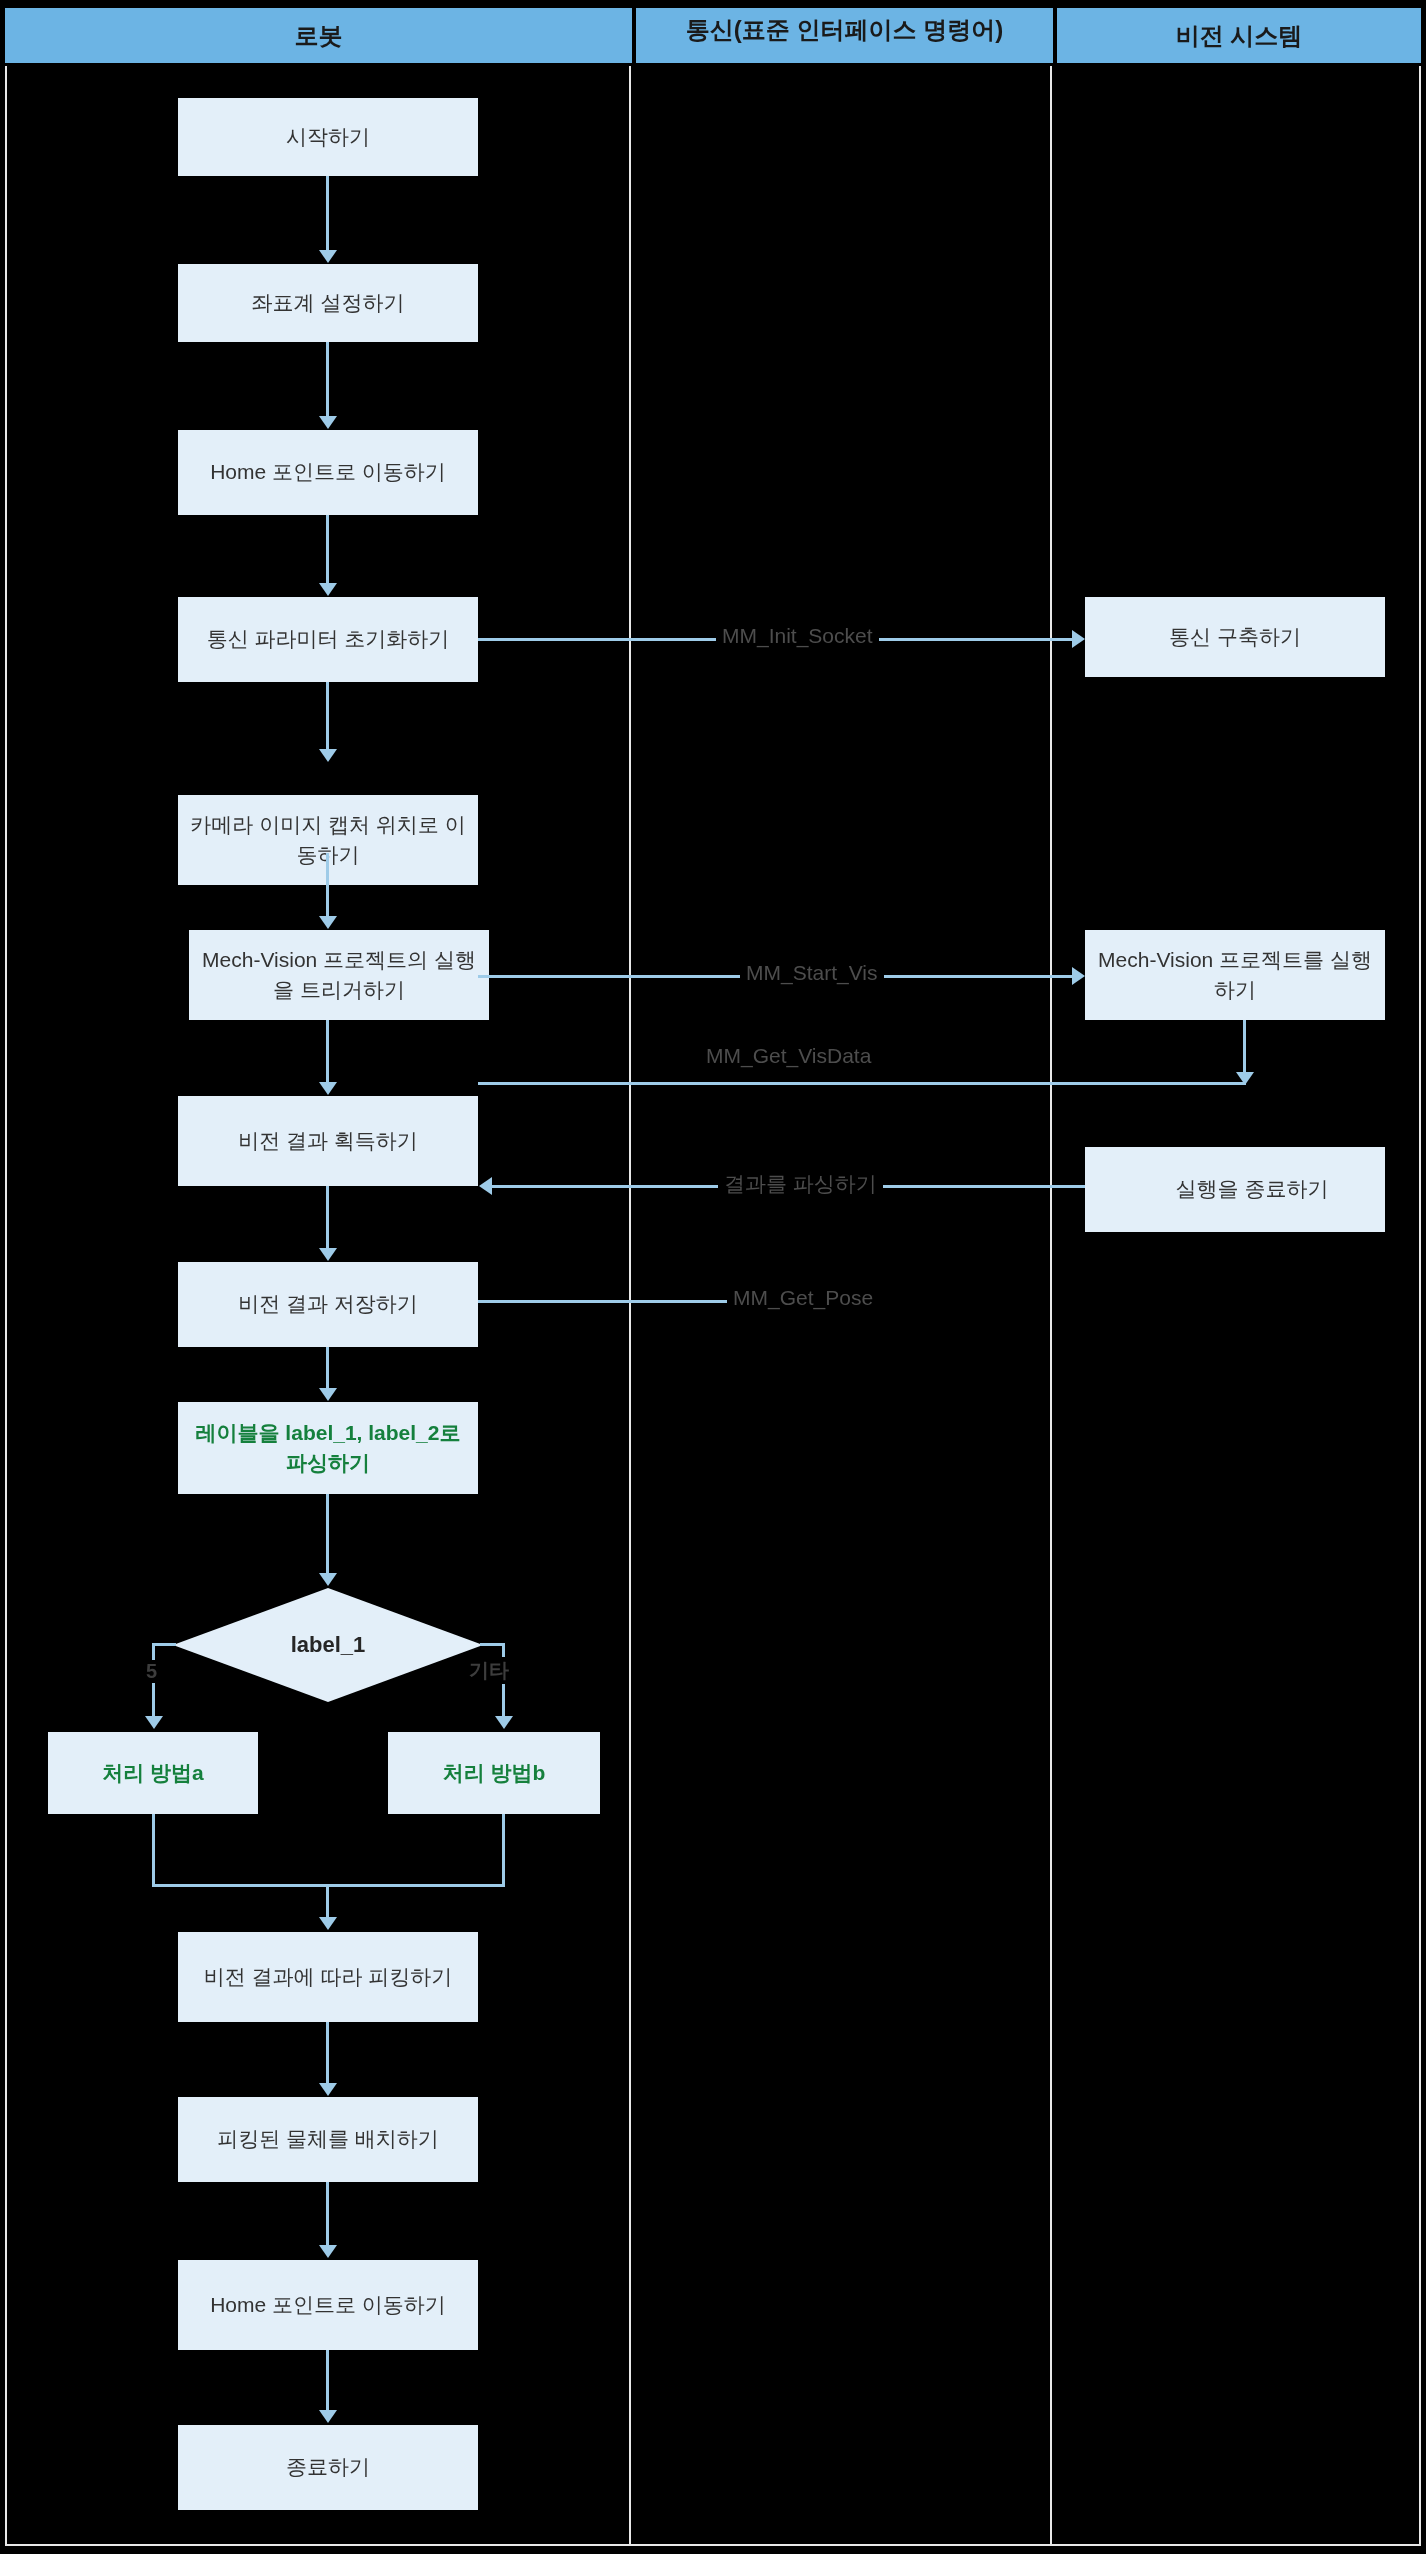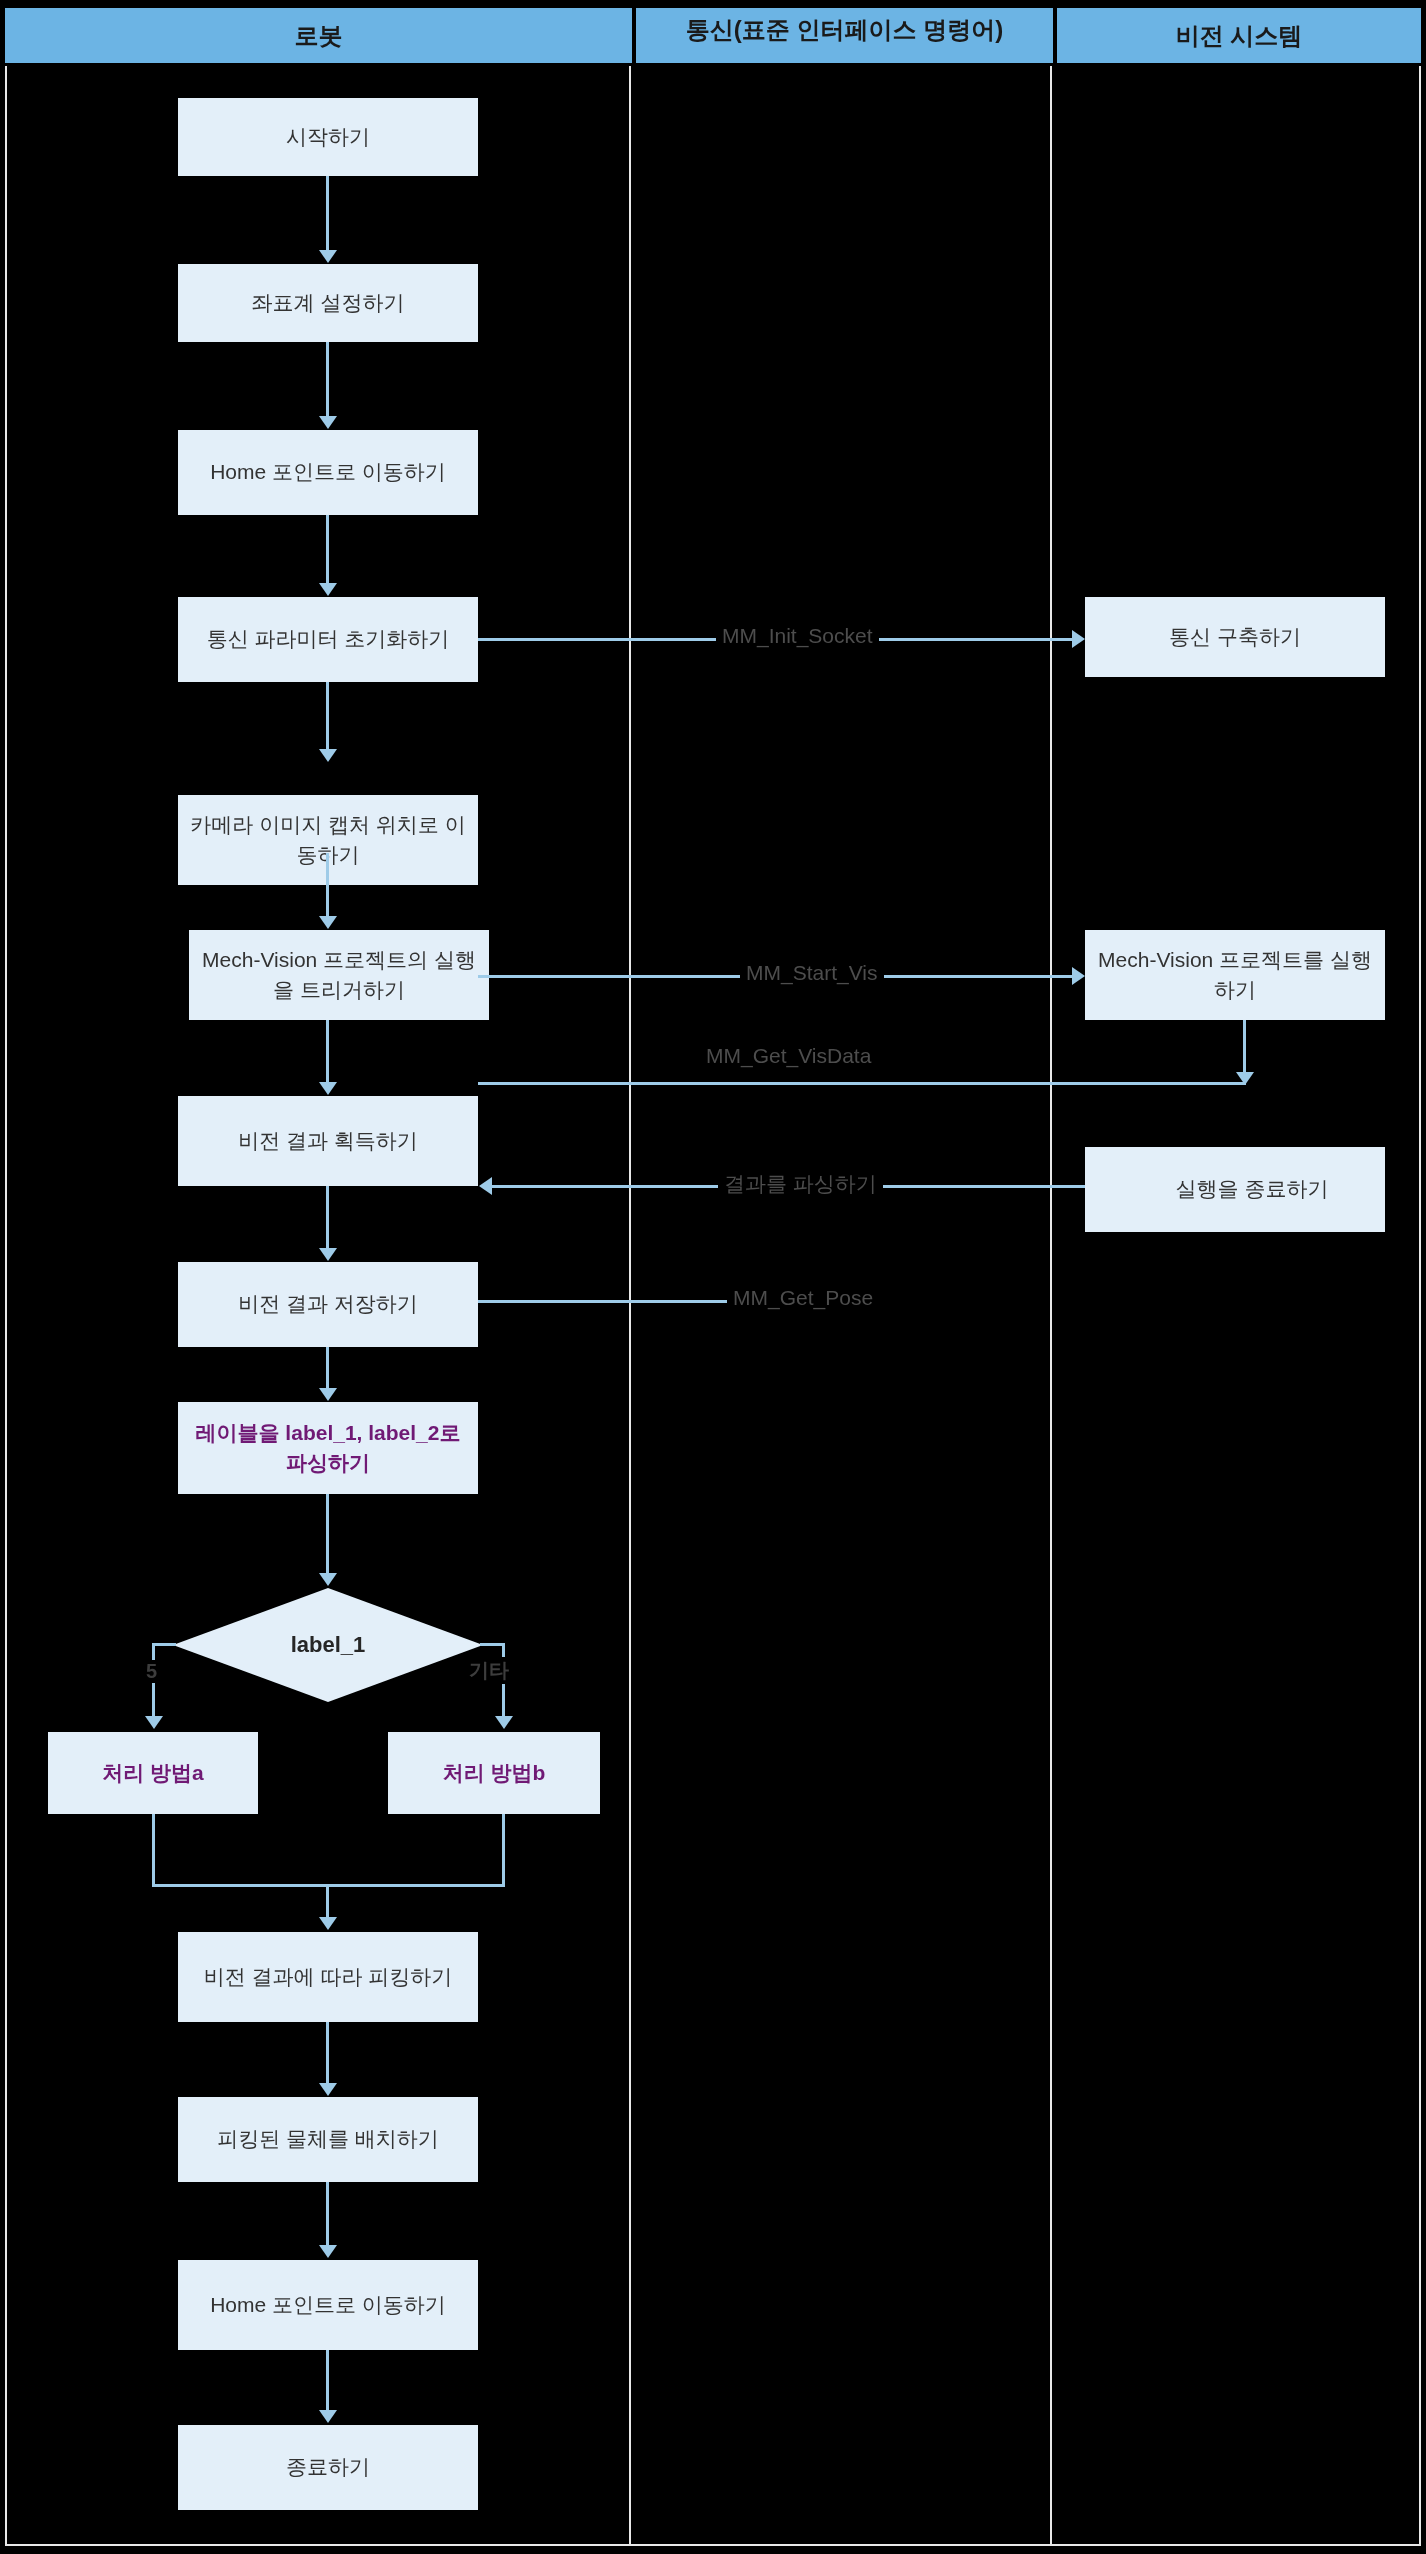--- a/index.html
+++ b/index.html
@@ -30,21 +30,21 @@
   .vline{position:absolute;width:2px;background:#e8e8e8;}
   .hline{position:absolute;height:2px;background:#e8e8e8;}
 
   
   .node{
     position:absolute;background:#e3eff9;color:#333;
     display:flex;align-items:center;justify-content:center;
     text-align:center;font-size:21px;line-height:1.45;
     box-sizing:border-box;padding:4px 10px;
   }
-  .node.bold{font-weight:bold;color:#701a75;}
+  .node.bold{font-weight:bold;color:#15803d;}
 
   
   .diamond{
     position:absolute;background:#e3eff9;
     clip-path:polygon(50% 0%,100% 50%,50% 100%,0% 50%);
     display:flex;align-items:center;justify-content:center;
     font-size:22px;font-weight:bold;color:#262626;
   }
 
   

